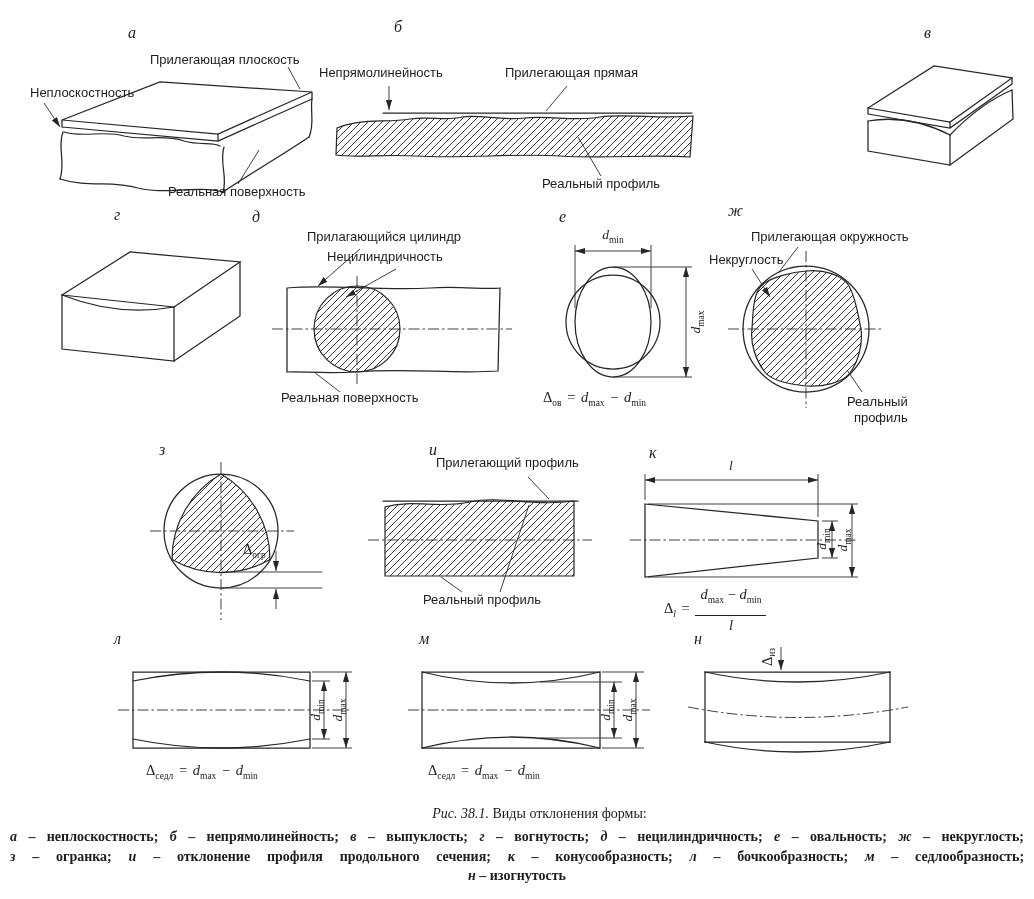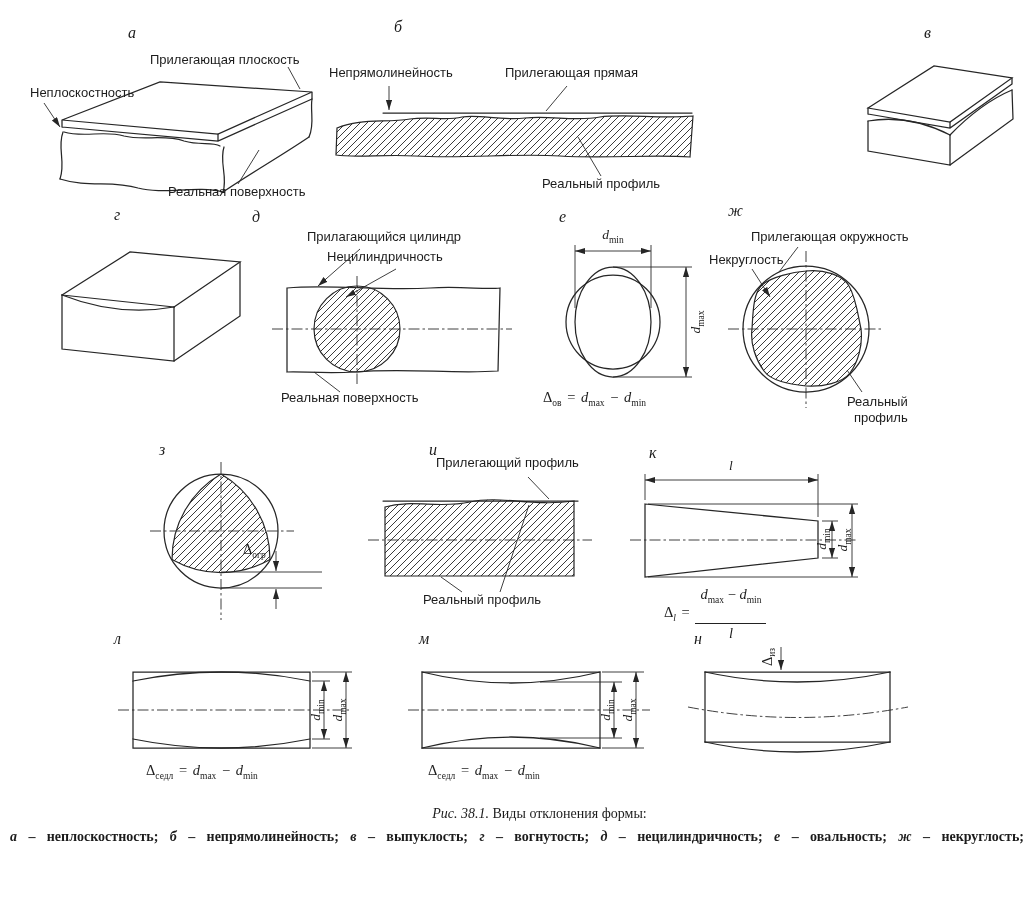--- a/index.html
+++ b/index.html
@@ -19,21 +19,21 @@
   .lbl { font: 13px "Liberation Sans", sans-serif; }
   .ltr { font: italic 16px "Liberation Serif", serif; }
   .dim { font: italic 13.5px "Liberation Serif", serif; }
   .frm { font: 14.5px "Liberation Serif", serif; }
   .frm i, .dim i { font-style: italic; }
   .dim sub, .frm sub { font-size: 9.5px; font-style: normal; }
   .sp { padding: 0 2px; }
   .rot { transform: translate(-50%,-50%) rotate(-90deg); }
   .ctr { transform: translate(-50%,-50%); }
   .frac { display: inline-flex; flex-direction: column; align-items: center; vertical-align: middle; }
-  .frac .num { border-bottom: 1.2px solid #222; padding: 0 5px 18px; }
+  .frac .num { border-bottom: 1.2px solid #222; padding: 0 5px 10px; }
   .frac .den { padding-top: 1px; }
   .two-line { line-height: 16px; text-align: right; }
   .caption { position: absolute; left: 0; right: 0; top: 806px; font: 14px "Liberation Serif", serif; }
   .cap-title { text-align: center; margin-bottom: 5px; margin-left: 45px; }
   .cap-line { padding: 0 10px; text-align: justify; text-align-last: justify; line-height: 19.5px; font-weight: bold; }
   .cap-last { text-align: center; text-align-last: center; }
 </style>
 </head>
 <body>
 
@@ -183,21 +183,21 @@
       <path class="dim-l" marker-end="url(#arr)" d="M781,647 L781,670"></path>
     </g>
   </svg>
 
   <span class="abs ltr" style="left:128px;top:24px">а</span>
   <span class="abs lbl" style="left:150px;top:52px">Прилегающая плоскость</span>
   <span class="abs lbl" style="left:30px;top:85px">Неплоскостность</span>
   <span class="abs lbl" style="left:168px;top:184px">Реальная поверхность</span>
 
   <span class="abs ltr" style="left:394px;top:18px">б</span>
-  <span class="abs lbl" style="left:329px;top:65px">Непрямолинейность</span>
+  <span class="abs lbl" style="left:319px;top:65px">Непрямолинейность</span>
   <span class="abs lbl" style="left:505px;top:65px">Прилегающая прямая</span>
   <span class="abs lbl" style="left:542px;top:176px">Реальный профиль</span>
 
   <span class="abs ltr" style="left:924px;top:24px">в</span>
   <span class="abs ltr" style="left:114px;top:206px">г</span>
 
   <span class="abs ltr" style="left:252px;top:208px">д</span>
   <span class="abs lbl" style="left:307px;top:229px">Прилагающийся цилиндр</span>
   <span class="abs lbl" style="left:327px;top:249px">Нецилиндричность</span>
   <span class="abs lbl" style="left:281px;top:390px">Реальная поверхность</span>
@@ -279,15 +279,25 @@
     </div>
     <div class="cap-line">
       <i>а</i> <span>– неплоскостность;</span>
       <i>б</i> <span>– непрямолинейность;</span>
       <i>в</i> <span>– выпуклость;</span>
       <i>г</i> <span>– вогнутость;</span>
       <i>д</i> <span>– нецилиндричность;</span>
       <i>е</i> <span>– овальность;</span>
       <i>ж</i> <span>– некруглость;</span>
     </div>
+    <div class="cap-line">
+      <i>з</i> <span>– огранка;</span>
+      <i>и</i> <span>– отклонение профиля продольного сечения;</span>
+      <i>к</i> <span>– конусообразность;</span>
+      <i>л</i> <span>– бочкообразность;</span>
+      <i>м</i> <span>– седлообразность;</span>
+    </div>
+    <div class="cap-line cap-last">
+      <i>н</i> <span>– изогнутость</span>
+    </div>
   </div>
 
 </div>
 
 </body></html>

